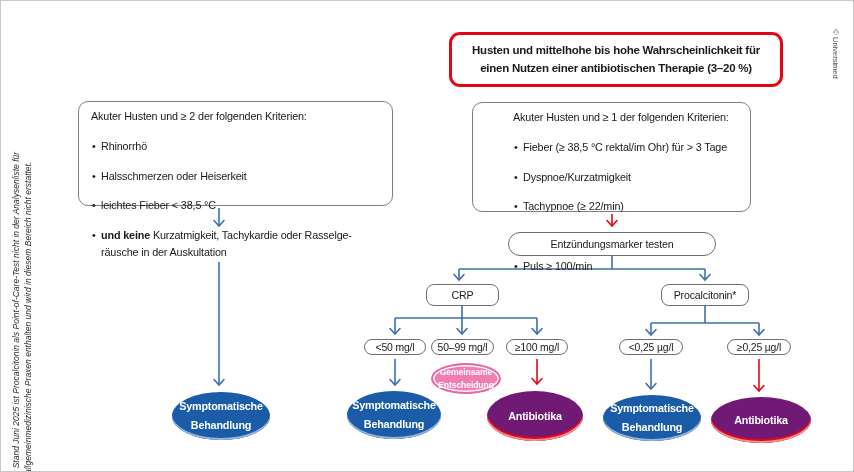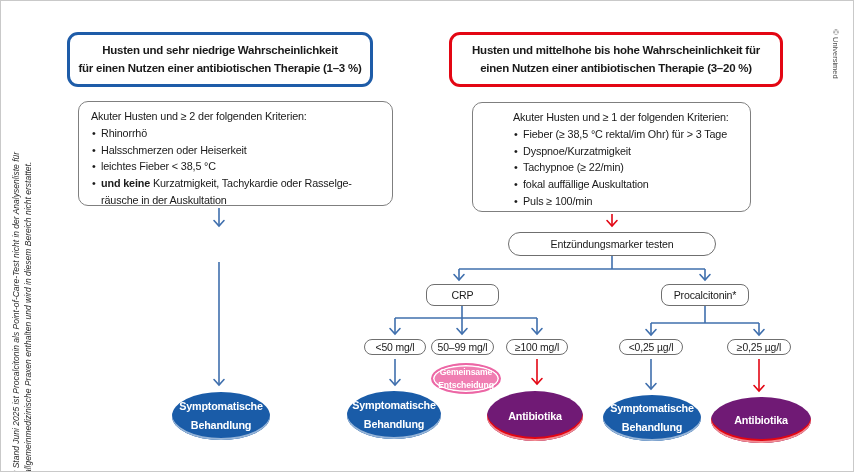--- a/index.html
+++ b/index.html
@@ -33,21 +33,21 @@
   .header.red{left:448px;top:31px;width:334px;height:55px;border:3px solid #E30613;}
 
   
   .crit{
     border:1px solid #7f7f7f;border-radius:10px;padding:6px 10px 4px 12px;
     font-size:10.8px;letter-spacing:-0.15px;line-height:1.56;hyphens:manual;
   }
   .crit.left{left:77px;top:100px;width:315px;height:105px;}
   .crit.right{left:471px;top:101px;width:279px;height:110px;padding-left:40px;}
   .crit-title{white-space:nowrap;}
-  .crit-item{position:relative;padding-left:10px;}
+  .crit-item{position:relative;padding-left:10px;margin-top:13px;}
   .crit-item::before{content:"•";position:absolute;left:1px;}
 
   
   .pill{
     border:1px solid #6f6f6f;display:flex;align-items:center;justify-content:center;
     font-size:10.6px;letter-spacing:-0.15px;white-space:nowrap;
   }
   .keintest{left:113px;top:230px;width:210px;height:30px;border-radius:15px;}
   .entz{left:507px;top:231px;width:208px;height:24px;border-radius:12px;}
   .crp{left:425px;top:283px;width:73px;height:22px;border-radius:8px;}
@@ -115,24 +115,20 @@
     </g>
   </svg>
 
   <div class="footnote">
     <div>* Stand Juni 2025 ist Procalcitonin als Point-of-Care-Test nicht in der Analysenliste für</div>
     <div>allgemeinmedizinische Praxen enthalten und wird in diesem Bereich nicht erstattet.</div>
   </div>
 
   <div class="copyright">© Universimed</div>
 
-  <div class="node header blue">
-    <div class="hline">Husten und sehr niedrige Wahrscheinlichkeit</div>
-    <div class="hline">für einen Nutzen einer antibiotischen Therapie (1–3 %)</div>
-  </div>
 
   <div class="node crit left">
     <div class="crit-title">Akuter Husten und ≥ 2 der folgenden Kriterien:</div>
     <div class="crit-item">Rhinorrhö</div>
     <div class="crit-item">Halsschmerzen oder Heiserkeit</div>
     <div class="crit-item">leichtes Fieber &lt; 38,5 °C</div>
     <div class="crit-item"><b>und keine</b><span> Kurzatmigkeit, Tachykardie oder Rasselge­räusche in der Auskultation</span></div>
   </div>
 
 

